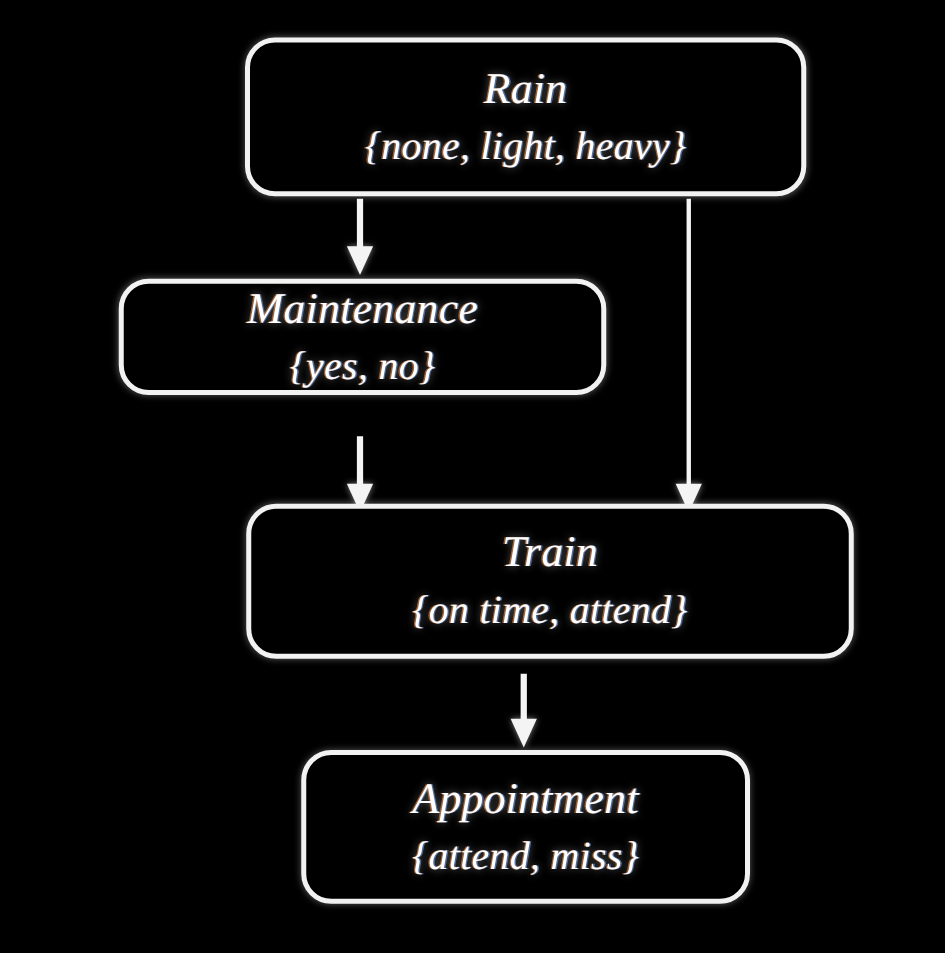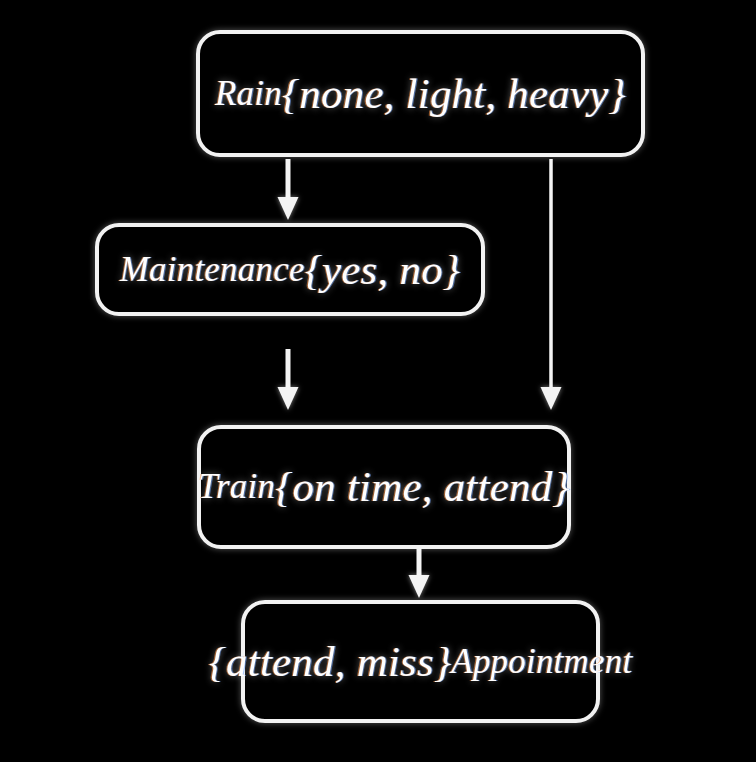--- a/index.html
+++ b/index.html
@@ -19,21 +19,21 @@
     height: 762px;
     background: #000000;
   }
   .node {
     position: absolute;
     box-sizing: border-box;
     border: 4px solid #f2f2f2;
     border-radius: 24px;
     background: #000000;
     display: flex;
-    flex-direction: row;
+    flex-direction: column;
     align-items: center;
     justify-content: center;
     box-shadow: 0 0 6px rgba(255,255,255,0.35);
   }
   .node-line {
     display: block;
     text-align: center;
     font-style: italic;
     font-weight: 400;
     color: #ffffff;
@@ -42,21 +42,21 @@
     text-shadow:
       -1.1px 0 0 rgba(255,148,70,0.55),
        1.1px 0 0 rgba(120,170,255,0.55),
        0 0 7px rgba(255,255,255,0.45);
   }
   .node-name {
     font-size: 35px;
     line-height: 44px;
   }
   .node-values {
-    font-size: 43px;
+    font-size: 32px;
     line-height: 46px;
   }
   .edge {
     position: absolute;
     overflow: visible;
   }
   .edge path, .edge polygon {
     fill: #f4f4f4;
     stroke: none;
     filter: drop-shadow(0 0 2.5px rgba(255,255,255,0.5));
@@ -87,23 +87,23 @@
   <div class="node" id="node-0" style="left: 196px; top: 30px; width: 449px; height: 127px; border-color: rgb(242, 242, 242);">
     <span class="node-line node-name">Rain</span>
     <span class="node-line node-values">{none, light, heavy}</span>
   </div>
 
   <div class="node" id="node-1" style="left: 95px; top: 223px; width: 390px; height: 93px; border-color: rgb(242, 242, 242);">
     <span class="node-line node-name">Maintenance</span>
     <span class="node-line node-values">{yes, no}</span>
   </div>
 
-  <div class="node" id="node-2" style="left: 197px; top: 425px; width: 374px; height: 124px; border-color: rgb(242, 242, 242);">
+  <div class="node" id="node-2" style="left: 197px; top: 403px; width: 486px; height: 124px; border-color: rgb(242, 242, 242);">
     <span class="node-line node-name">Train</span>
     <span class="node-line node-values">{on time, attend}</span>
   </div>
 
   <div class="node" id="node-3" style="left: 241px; top: 600px; width: 359px; height: 123px; border-color: rgb(242, 242, 242);">
+    <span class="node-line node-name">Appointment</span>
     <span class="node-line node-values">{attend, miss}</span>
-    <span class="node-line node-name">Appointment</span>
   </div>
 
 </div>
 
 </body></html>

